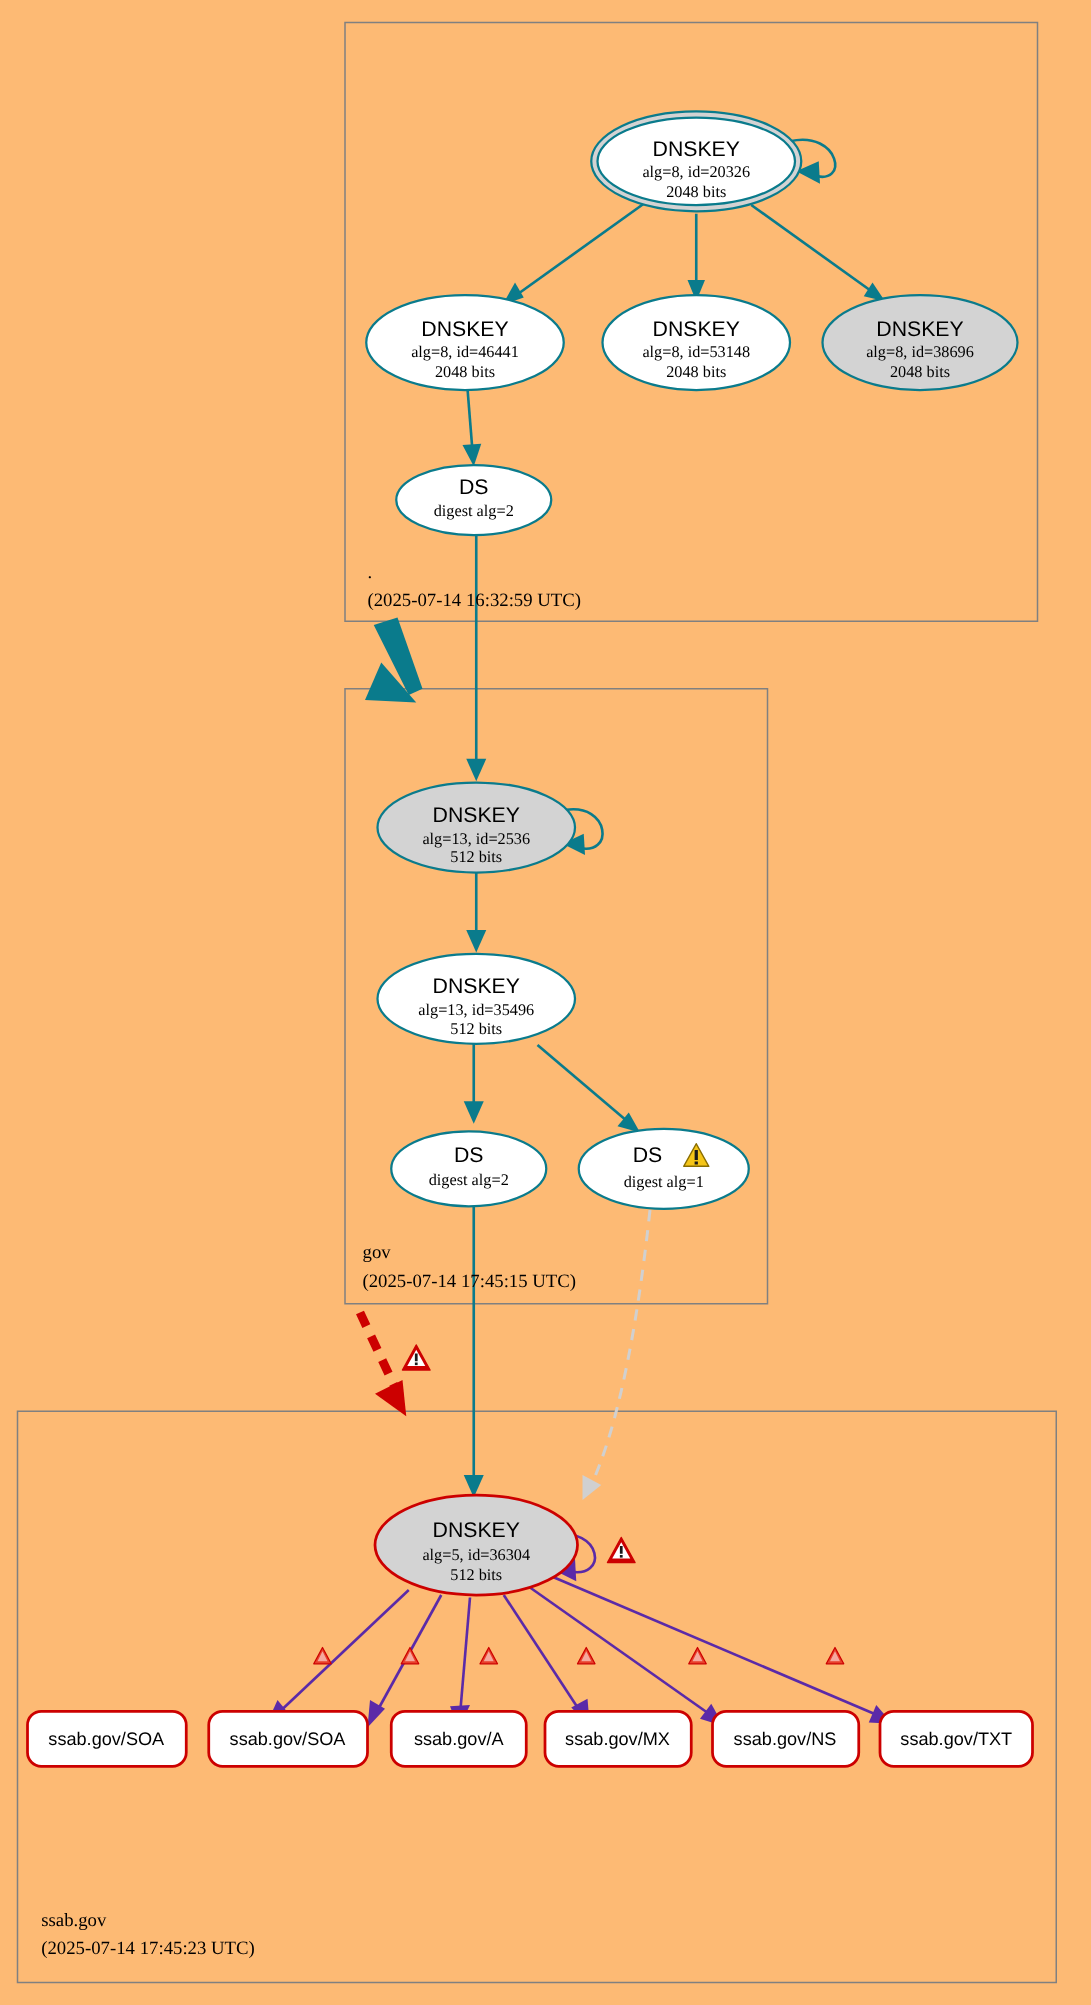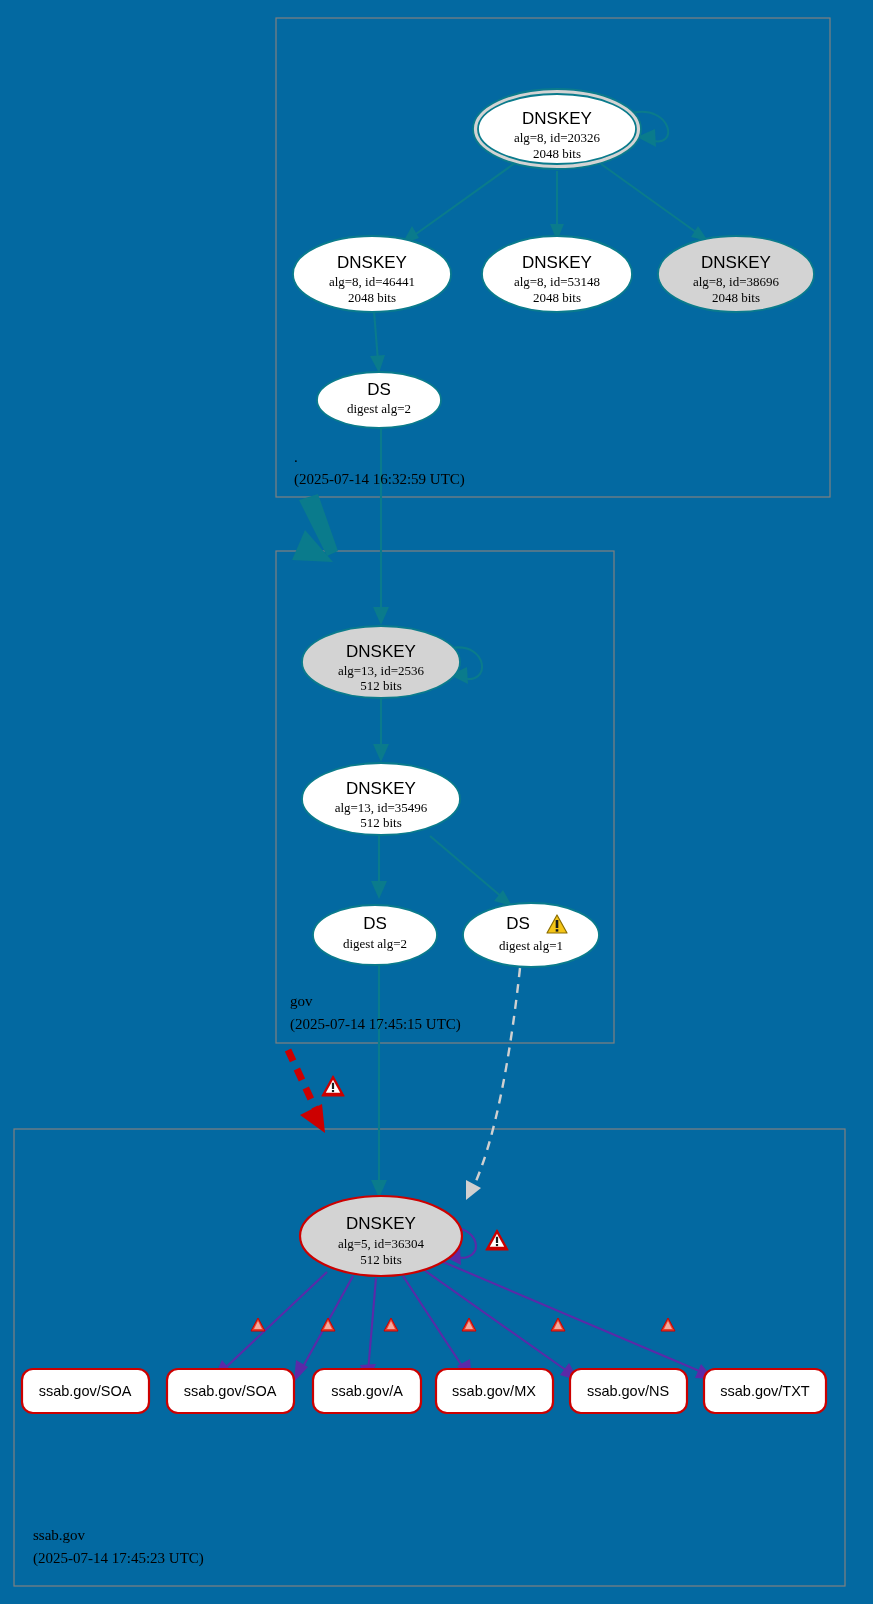--- a/index.html
+++ b/index.html
@@ -1,17 +1,17 @@
 <!DOCTYPE html>
 <html><head>
 <meta charset="utf-8">
 <style>
   html,body{margin:0;padding:0;background:#ffffff;}
   body{width:873px;height:1604px;position:relative;font-family:"Liberation Serif",serif;}
-  #stage{position:absolute;inset:0;width:873px;height:1604px;overflow:hidden;background:#0369a1;}
+  #stage{position:absolute;inset:0;width:873px;height:1604px;overflow:hidden;background:#fdba74;}
   svg.layer{position:absolute;top:0;left:0;width:873px;height:1604px;}
   .zone-box{fill:none;stroke:#808080;stroke-width:1.2;}
   .ell-teal{fill:#ffffff;stroke:#0a7b8c;stroke-width:1.8;}
   .ell-teal-gray{fill:#d3d3d3;stroke:#0a7b8c;stroke-width:1.8;}
   .ell-red-gray{fill:#d3d3d3;stroke:#cc0000;stroke-width:2.2;}
   .edge-teal{fill:none;stroke:#0a7b8c;stroke-width:2.1;}
   .edge-teal-head{fill:#0a7b8c;stroke:none;}
   .edge-purple{fill:none;stroke:#5b2aa8;stroke-width:2.1;}
   .edge-purple-head{fill:#5b2aa8;stroke:none;}
   .edge-gray-dash{fill:none;stroke:#d0d0d0;stroke-width:2.4;stroke-dasharray:9 7;}

